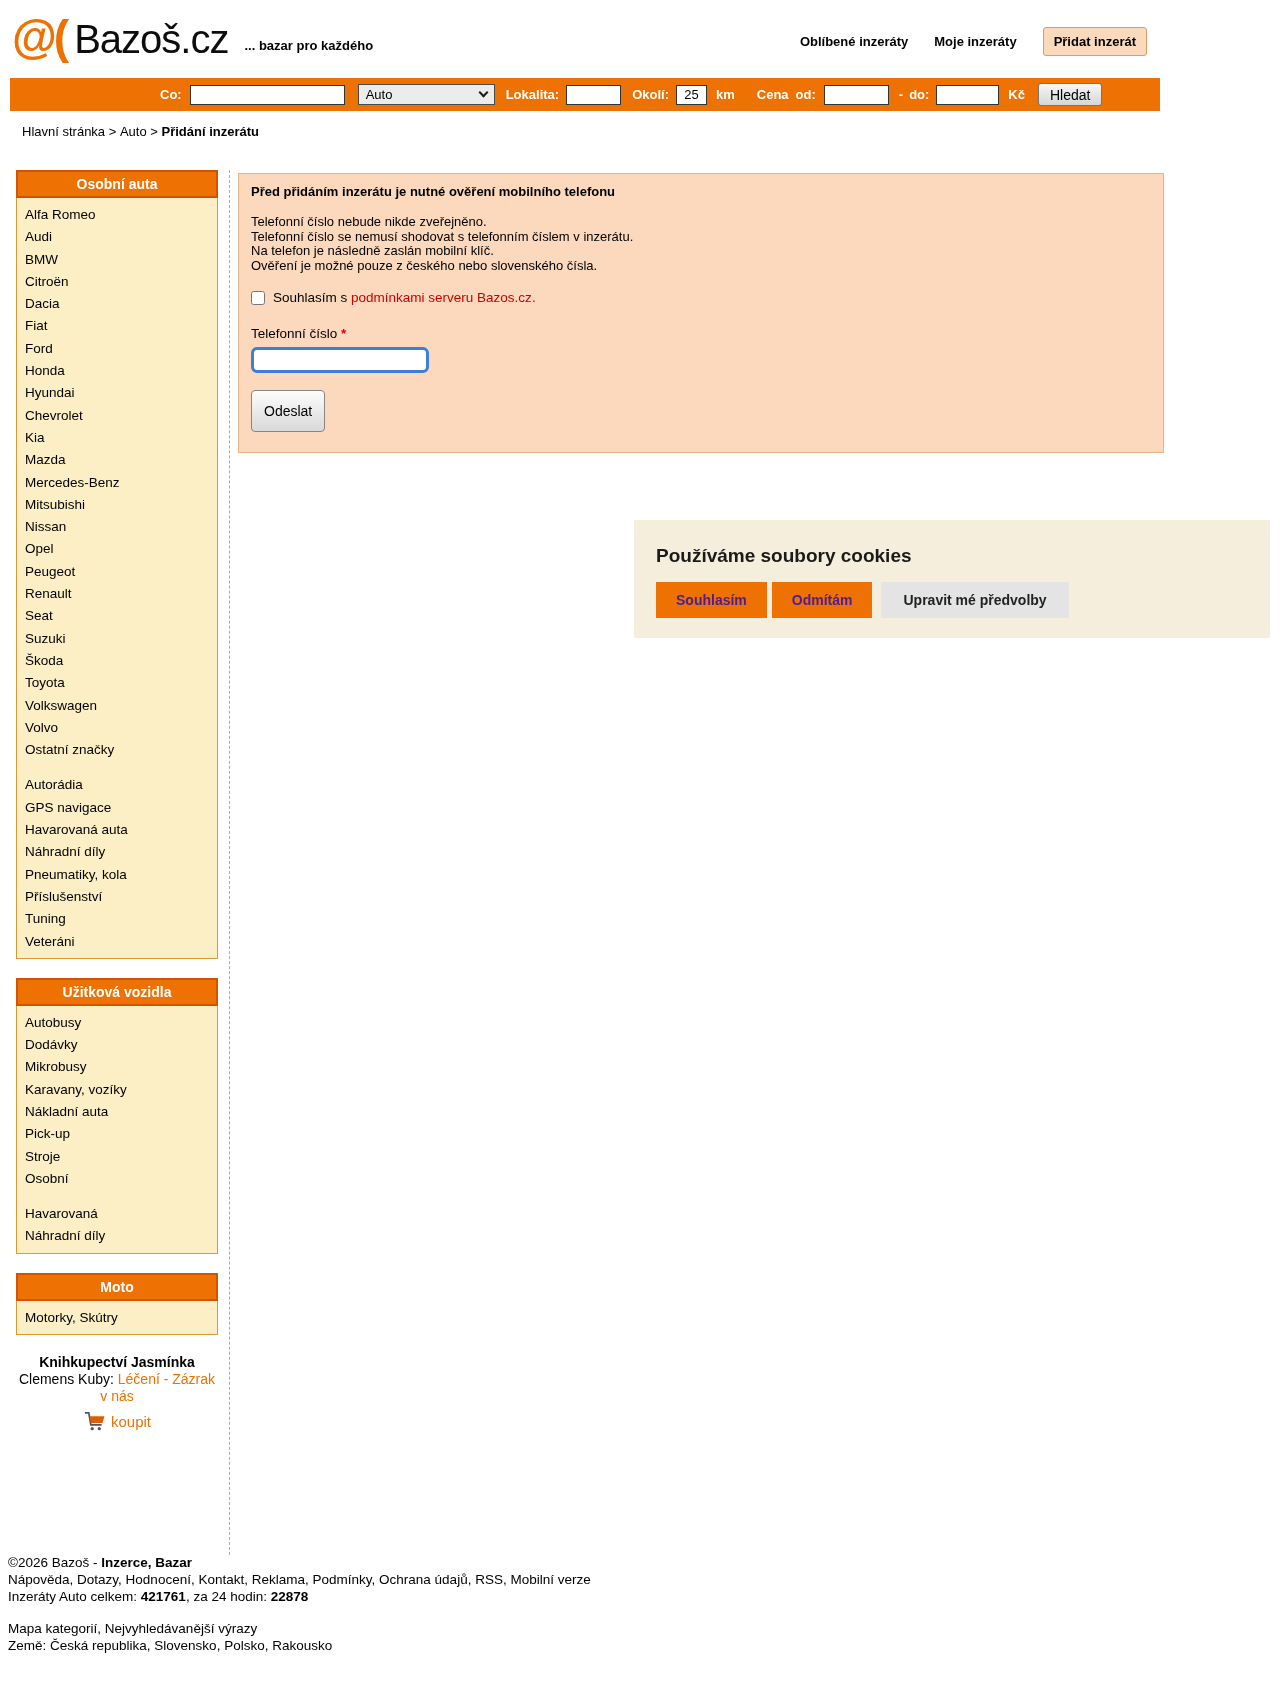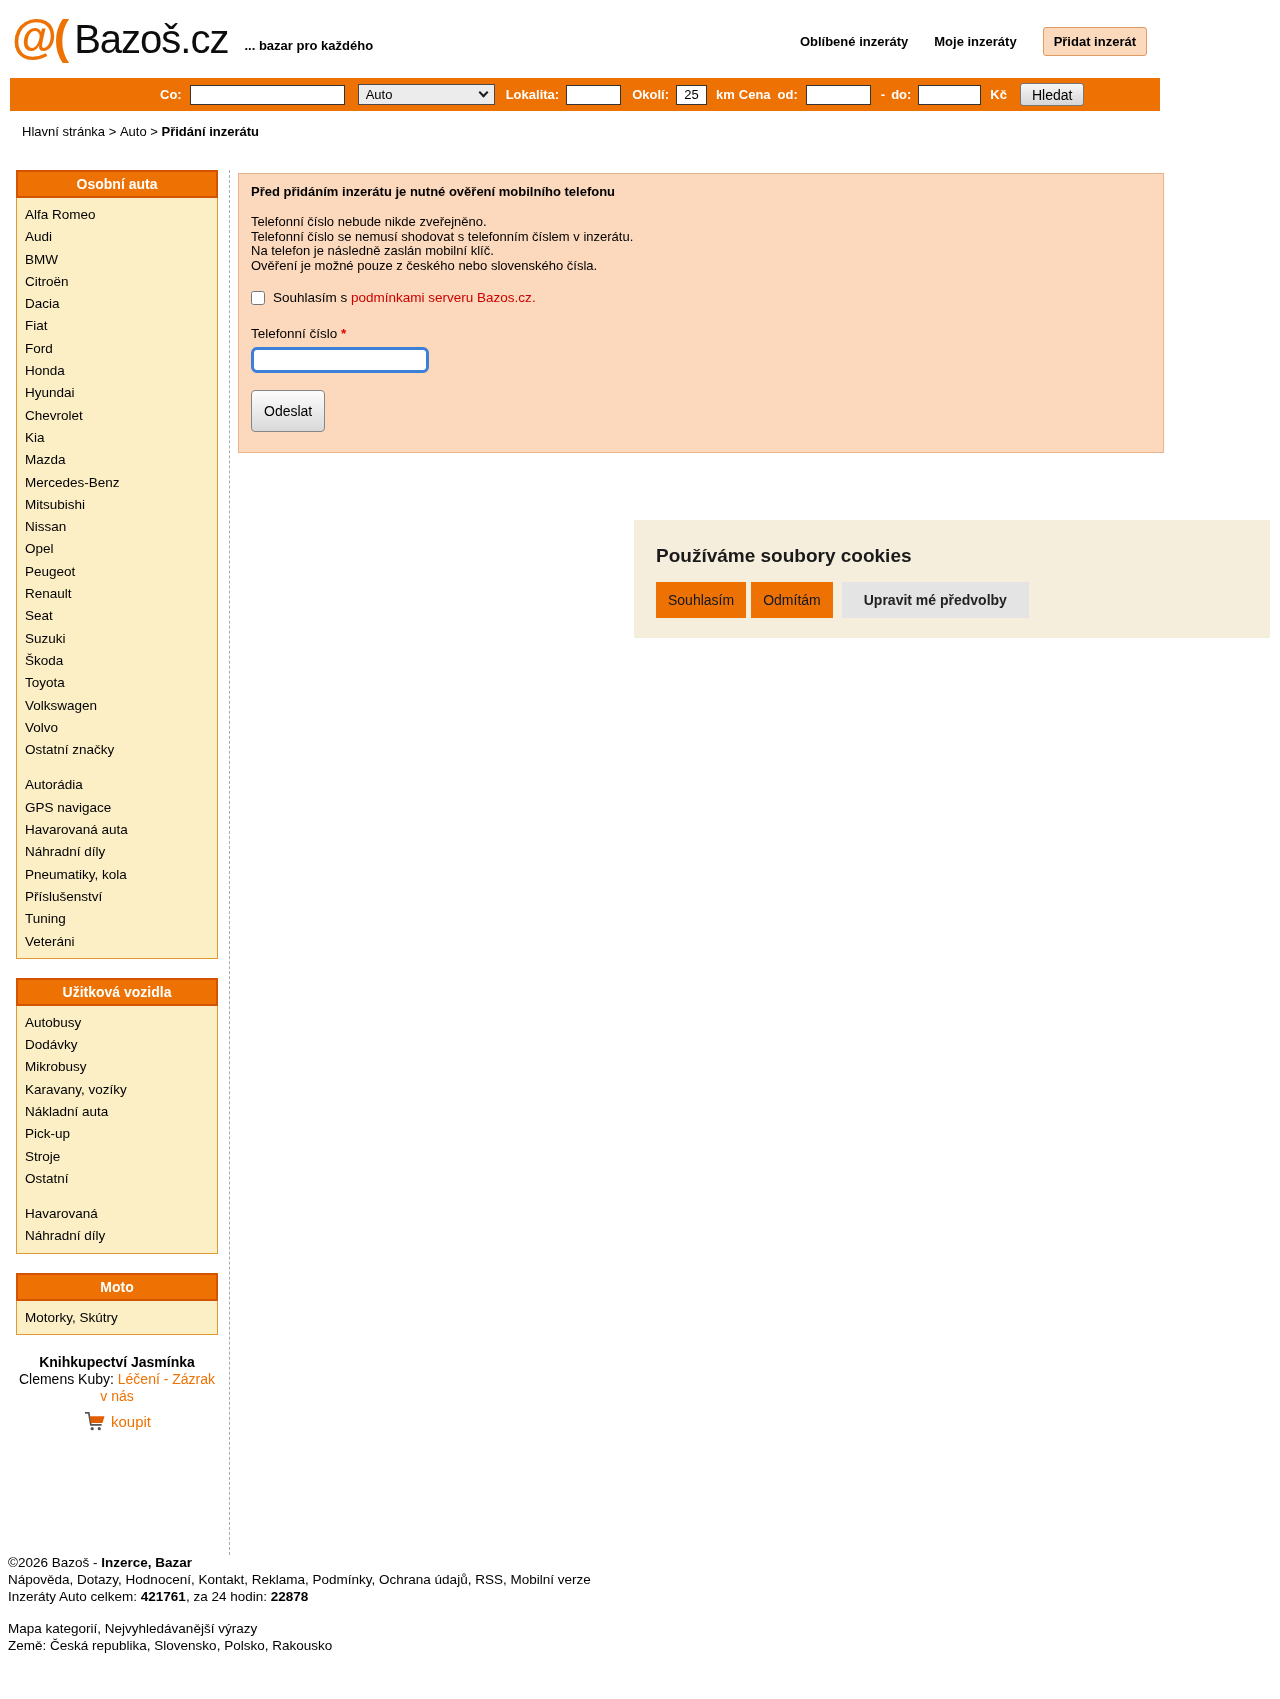--- a/index.html
+++ b/index.html
@@ -34,21 +34,21 @@
   .select {
     margin-left:13px; width:137px; height:21px; background:#ececec; border:1px solid #4a4a4a;
     display:flex; align-items:center; justify-content:space-between; padding:0 7px; font-size:13px; cursor:pointer;
   }
   .chev { width:7px; height:7px; border-right:2px solid #1a1a1a; border-bottom:2px solid #1a1a1a; transform:rotate(45deg); margin-top:-4px; }
   .lbl-lokalita { margin-left:11px; }
   .inp-lokalita { width:55px; margin-left:7px; }
   .lbl-okoli { margin-left:11px; }
   .inp-okoli { width:31px; margin-left:7px; text-align:center; }
   .lbl-km { margin-left:9px; }
-  .lbl-cena { margin-left:4px; }
+  .lbl-cena { margin-left:22px; }
   .lbl-od { margin-left:7px; }
   .inp-od { width:65px; margin-left:8px; }
   .lbl-dash { margin-left:10px; }
   .lbl-do { margin-left:6px; }
   .inp-do { width:63px; margin-left:7px; }
   .lbl-kc { margin-left:9px; }
   .search-btn {
     margin-left:13px; height:23px; padding:1px 11px; font-size:14px;
     background:linear-gradient(#f7f7f7,#d6d6d6); border:1px solid #767676; border-radius:3px; cursor:pointer;
     font-family:"Liberation Sans", sans-serif;
@@ -104,21 +104,21 @@
   .required { color:#dd0000; font-weight:bold; }
   .phone-input { display:block; margin-top:6px; width:178px; height:26px; border:3px solid #3d7fd6; border-radius:6px;
     padding:0 5px; font-size:14px; background:#fff; font-family:"Liberation Sans", sans-serif; }
   .submit-btn { margin-top:17px; font-size:14px; padding:12px 12px; background:linear-gradient(#fdfdfd,#d9d9d9);
     border:1px solid #868686; border-radius:4px; cursor:pointer; font-family:"Liberation Sans", sans-serif; }
   
   .cookies { position:absolute; left:634px; top:350px; width:636px; background:#f6eedd; padding:25px 22px 20px 22px; }
   .cookies h2 { margin:0 0 15px 0; font-size:19px; color:#1a1a1a; }
   .cookies p { margin:0 0 18px 0; font-size:14px; line-height:17.5px; color:#222; max-width:566px; }
   .cookie-btns { display:flex; gap:5px; }
-  .btn-orange { background:#ee7203; color:#0f172a; font-weight:normal; font-size:14px; padding:10px 12px; border:none; cursor:pointer;
+  .btn-orange { background:#ee7203; color:#4c1d95; font-weight:bold; font-size:14px; padding:10px 20px; border:none; cursor:pointer;
     font-family:"Liberation Sans", sans-serif; }
   .btn-grey { background:#e4e4e4; color:#222; font-weight:bold; font-size:14px; padding:10px 22px; border:none; cursor:pointer;
     margin-left:4px; font-family:"Liberation Sans", sans-serif; }
   
   .footer { margin:0 0 0 8px; font-size:13.5px; line-height:16.8px; }
   .footer .bold { font-weight:bold; }
   .inline-list { display:inline; margin:0; padding:0; list-style:none; }
   .inline-list li { display:inline; cursor:pointer; }
   .inline-list li:not(:last-child)::after { content:", "; cursor:default; }
   .footer-gap { height:16px; }
@@ -218,21 +218,21 @@
       <div class="cat-head">Užitková vozidla</div>
       <ul>
 
       <li>Autobusy</li>
           <li>Dodávky</li>
           <li>Mikrobusy</li>
           <li>Karavany, vozíky</li>
           <li>Nákladní auta</li>
           <li>Pick-up</li>
           <li>Stroje</li>
-          <li>Ostatní</li>
+          <li>Osobní</li>
         </ul>
       <ul class="second">
 
       <li>Havarovaná</li>
           <li>Náhradní díly</li>
         </ul>
     </div>
 
     <div class="cat-box">
       <div class="cat-head">Moto</div>

